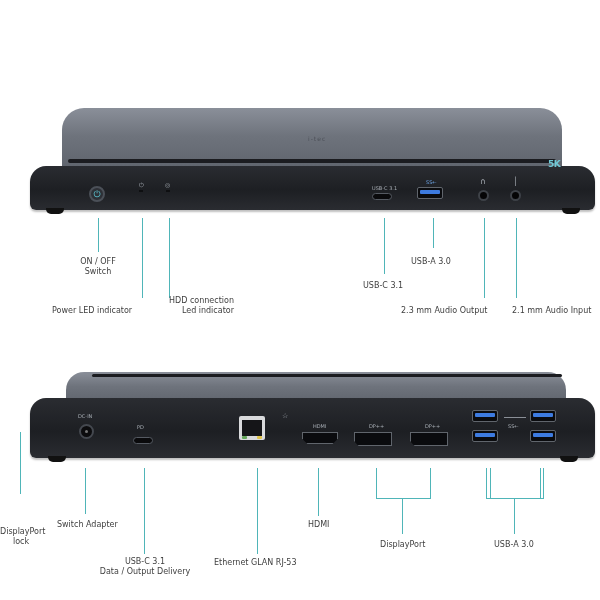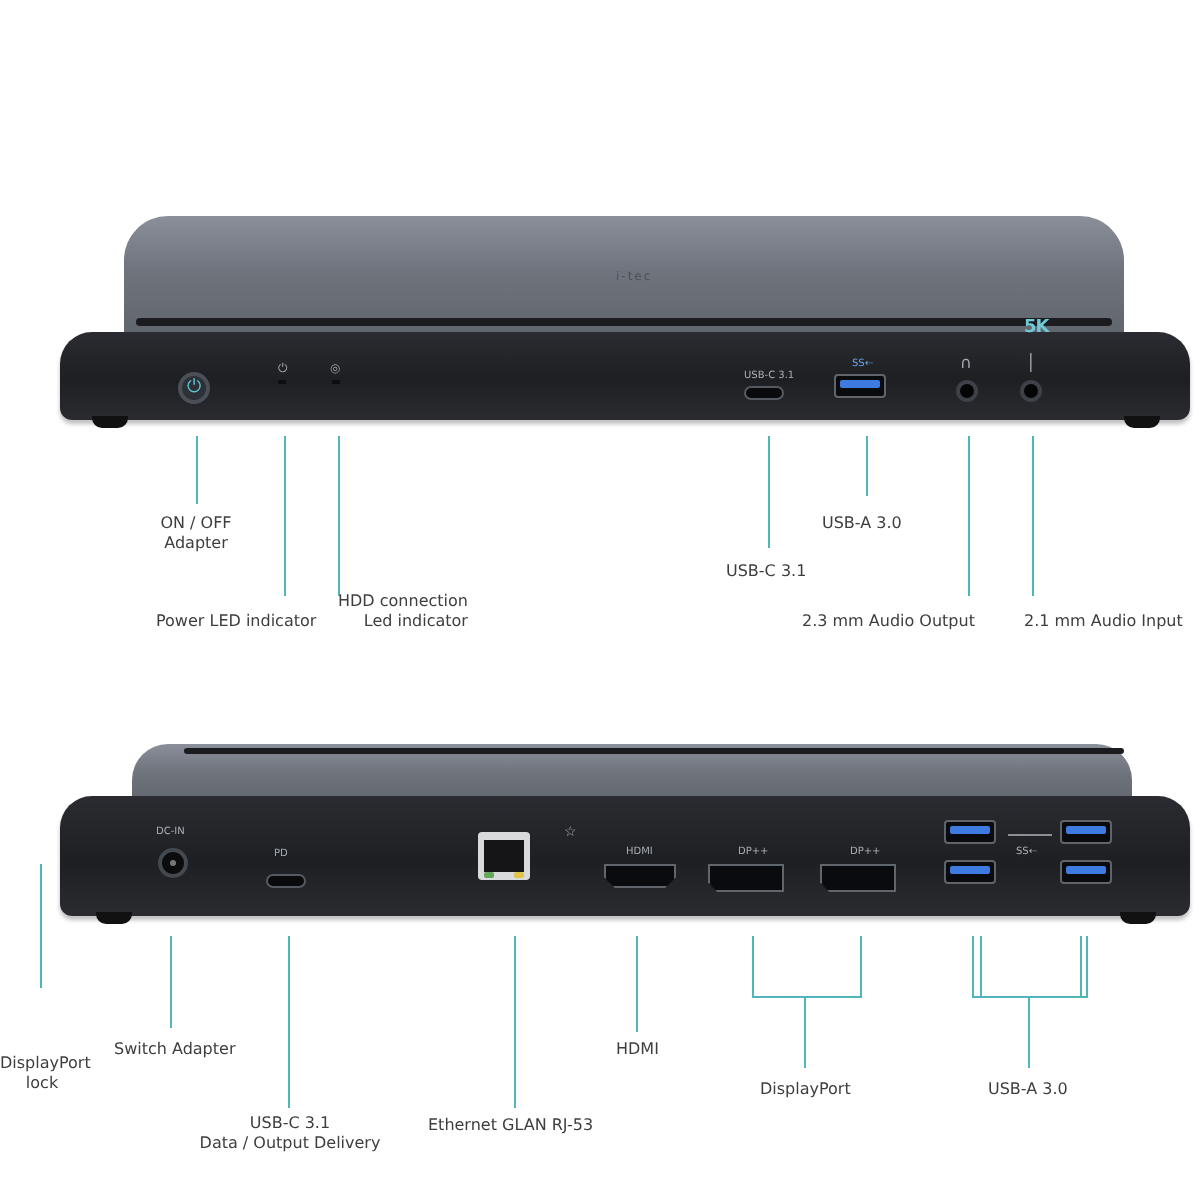--- a/index.html
+++ b/index.html
@@ -45,20 +45,21 @@
     background: #3d7be0; border-radius: 1px;
   }
   .jack {
     position: absolute; width: 11px; height: 11px; border-radius: 50%;
     background: #050506; border: 2px solid #3e4248;
   }
   .tiny-label { position: absolute; font-size: 5px; color: #a8aeb5; line-height: 1; white-space: nowrap; }
   .badge-5k {
     position: absolute; font-size: 9px; font-weight: bold; color: #6fc9d6; line-height: 1;
     letter-spacing: -0.5px;
+    margin-left: 36px;
   }
   .logo {
     position: absolute; font-size: 6px; color: #4d5159; line-height: 1; letter-spacing: 1px;
   }
 
   .dc-jack {
     position: absolute; width: 15px; height: 15px; border-radius: 50%;
     background: #0c0c0e; border: 2px solid #44484f;
   }
   .dc-jack::after {
@@ -129,23 +130,23 @@
   <div class="line-v" style="left:98px; top:218px; height:34px;"></div>
   <div class="line-v" style="left:142px; top:218px; height:80px;"></div>
   <div class="line-v" style="left:169px; top:218px; height:80px;"></div>
   <div class="line-v" style="left:384px; top:218px; height:56px;"></div>
   <div class="line-v" style="left:433px; top:218px; height:30px;"></div>
   <div class="line-v" style="left:484px; top:218px; height:80px;"></div>
   <div class="line-v" style="left:516px; top:218px; height:80px;"></div>
 
   <div class="callout" style="left:74px; top:257px; width:48px;">
     <div>ON / OFF</div>
-    <div>Adapter</div>
-  </div>
-  <div class="callout" style="left:78px; top:306px;">Power LED indicator</div>
+    <div>Switch</div>
+  </div>
+  <div class="callout" style="left:52px; top:306px;">Power LED indicator</div>
   <div class="callout" style="left:169px; top:296px; text-align:right;">
     <div>HDD connection</div>
     <div>Led indicator</div>
   </div>
   <div class="callout" style="left:363px; top:281px;">USB-C 3.1</div>
   <div class="callout" style="left:411px; top:257px;">USB-A 3.0</div>
   <div class="callout" style="left:401px; top:306px;">2.3 mm Audio Output</div>
   <div class="callout" style="left:512px; top:306px;">2.1 mm Audio Input</div>
 </div>
 

